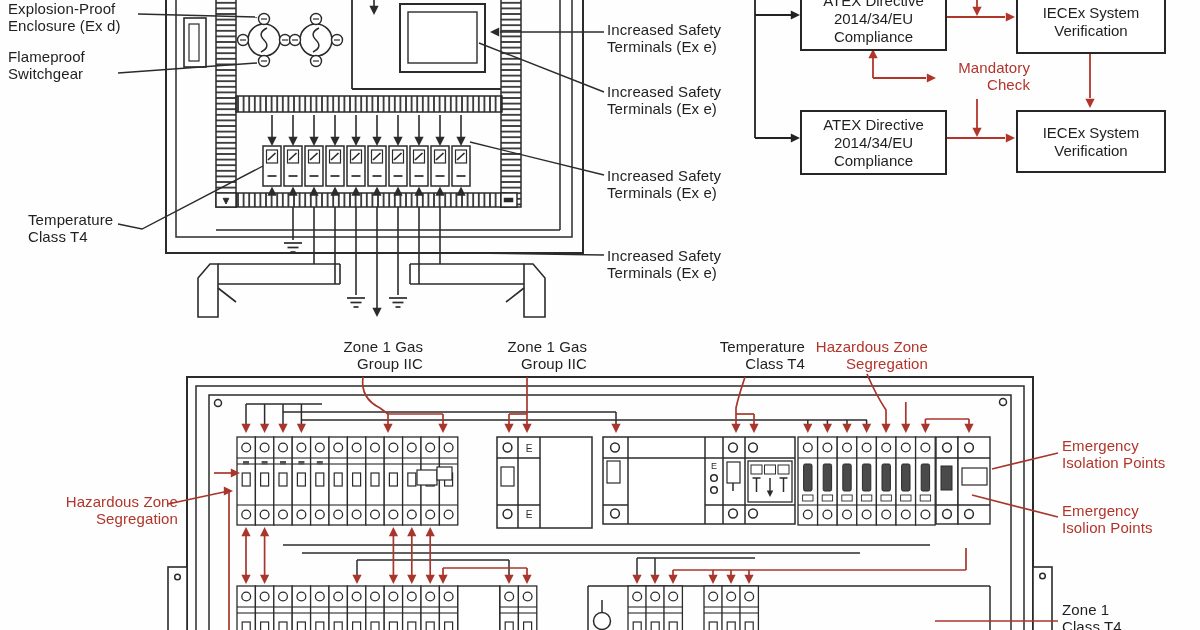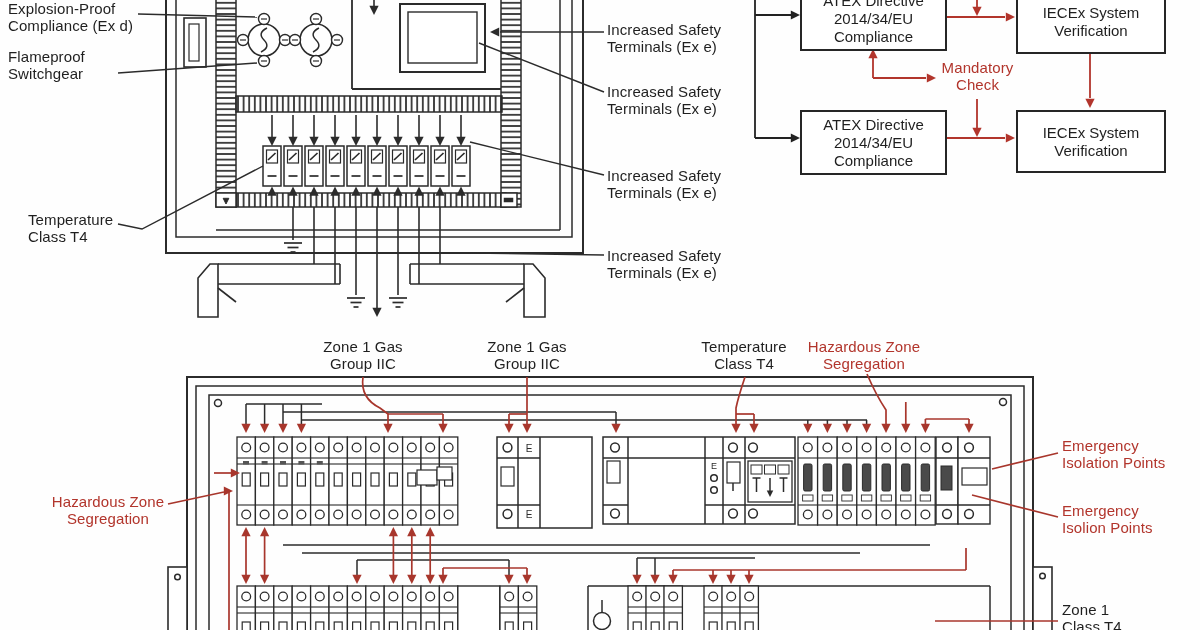--- a/index.html
+++ b/index.html
@@ -1,21 +1,21 @@
 <!DOCTYPE html>
 <html><head>
 <meta charset="utf-8">
 <style>
   html,body{margin:0;padding:0;background:#fff;}
   #stage{position:relative;width:1200px;height:630px;background:#fefefe;overflow:hidden;
          font-family:"Liberation Sans",sans-serif;}
   #linework{position:absolute;left:0;top:0;}
   .lbl{position:absolute;font:15px/17px "Liberation Sans",sans-serif;color:#1f1f1f;
        white-space:pre-line;letter-spacing:.1px;}
-  .ctr{text-align:center;}
+  .ctr{text-align:right;}
   .red{color:#b2352c;}
   .fbox{position:absolute;border:2px solid #262626;background:#fff;display:flex;
         align-items:center;justify-content:center;text-align:center;
         font:15px/18px "Liberation Sans",sans-serif;color:#1f1f1f;white-space:pre-line;}
 </style>
 </head>
 <body>
 
 <div id="stage">
 
@@ -455,21 +455,21 @@
           <use href="#aS" x="655" y="584"></use>
           <use href="#aS" x="673" y="584"></use>
       <use href="#aS" x="713" y="584"></use>
           <use href="#aS" x="731" y="584"></use>
           <use href="#aS" x="749" y="584"></use>
     </g>
   </g>
 </svg>
 
 <div class="lbl" style="left:8px;top:0px;width:160px;">Explosion-Proof
-Compliance (Ex d)</div>
+Enclosure (Ex d)</div>
 <div class="lbl" style="left:8px;top:48px;width:140px;">Flameproof
 Switchgear</div>
 <div class="lbl" style="left:28px;top:211px;width:120px;">Temperature
 Class T4</div>
 
 <div class="lbl" style="left:607px;top:21px;width:135px;">Increased Safety
 Terminals (Ex e)</div>
 <div class="lbl" style="left:607px;top:83px;width:135px;">Increased Safety
 Terminals (Ex e)</div>
 <div class="lbl" style="left:607px;top:167px;width:135px;">Increased Safety

